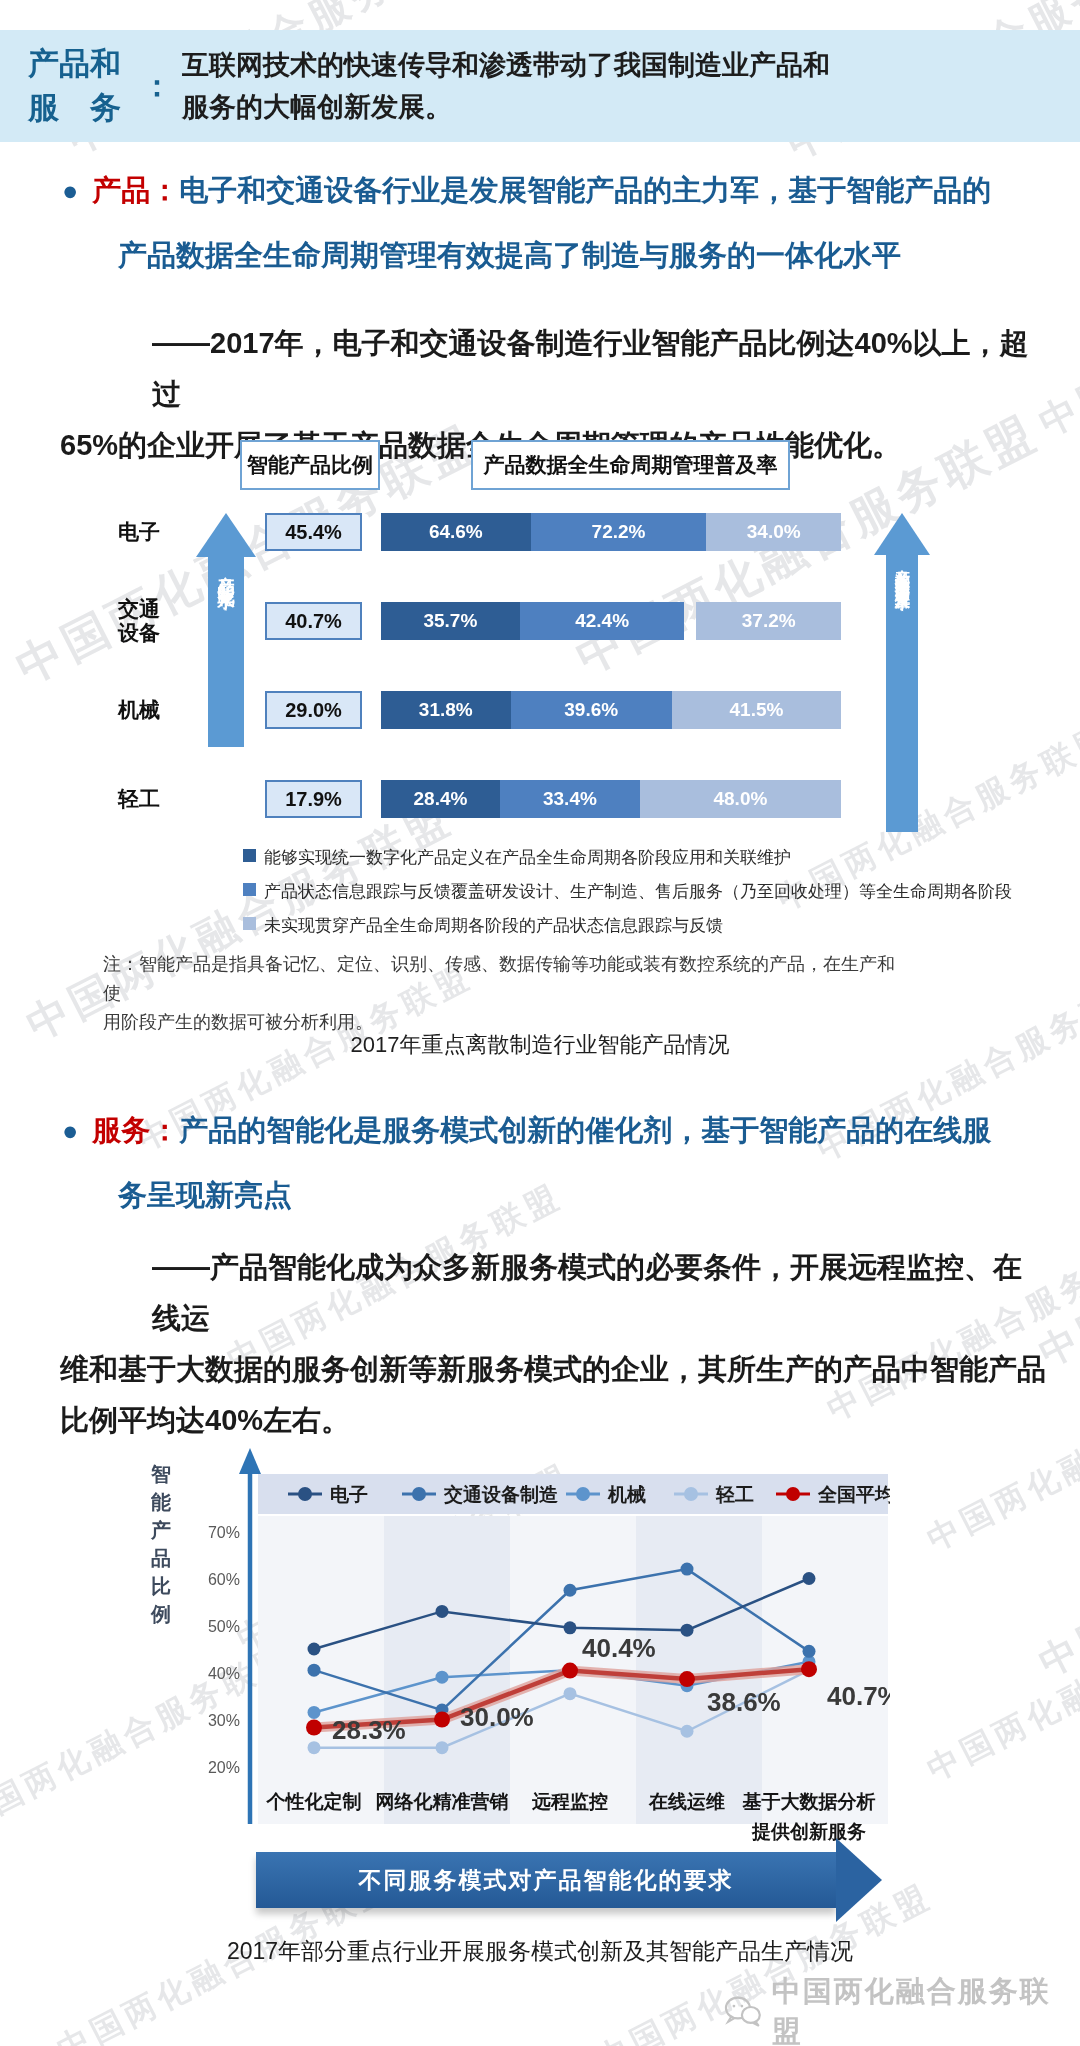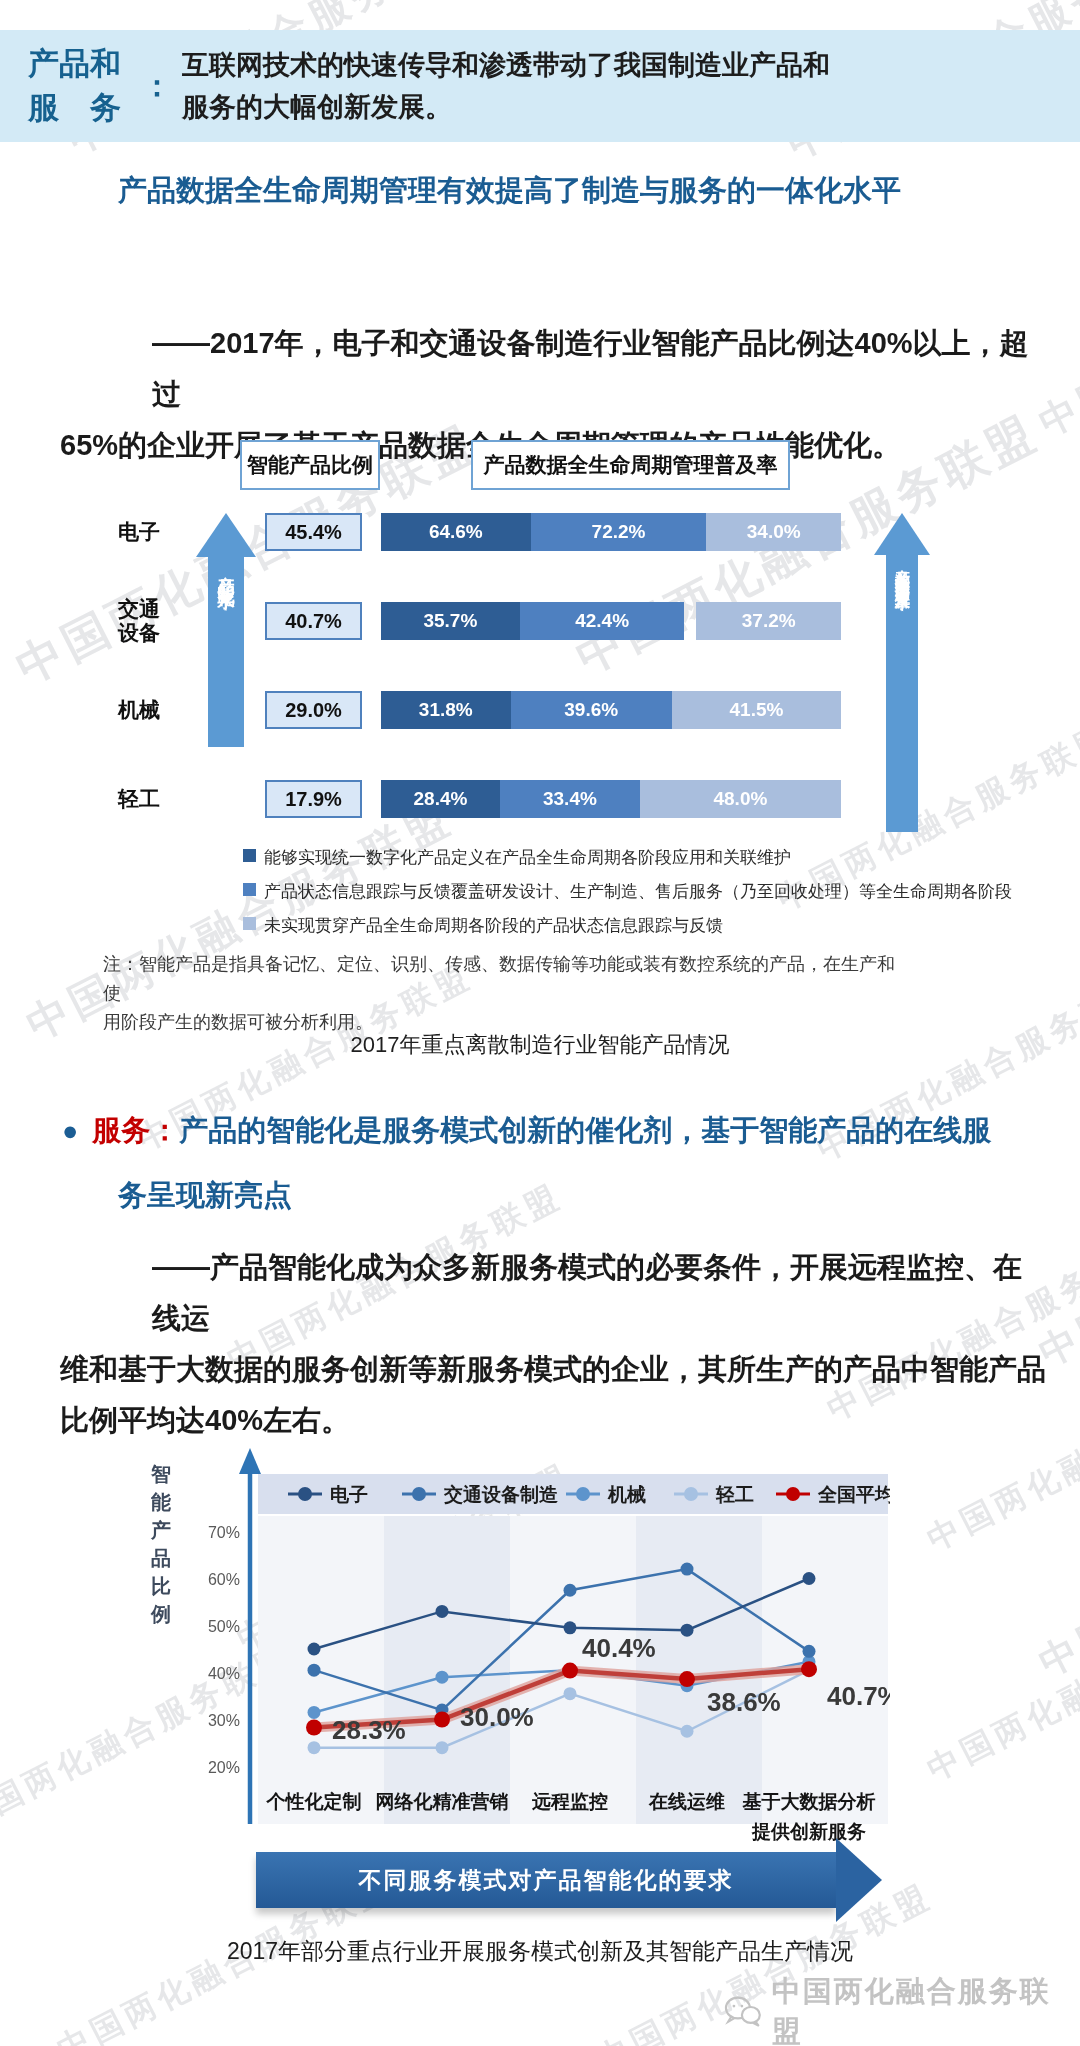--- a/index.html
+++ b/index.html
@@ -118,20 +118,21 @@
     <span>服　务</span>
   </div>
   <div class="h-colon">：</div>
   <div class="h-msg">
     <span>互联网技术的快速传导和渗透带动了我国制造业产品和</span><br>
     <span>服务的大幅创新发展。</span>
   </div>
 </div>
 
 <div class="sec-head" style="top:158px;">
+  <span><span class="dot">●</span><span class="red">产品：</span><span>电子和交通设备行业是发展智能产品的主力军，基于智能产品的</span></span>
   <span class="l2">产品数据全生命周期管理有效提高了制造与服务的一体化水平</span>
 </div>
 
 <div class="para" style="top:318px;">
   <span class="ind">——2017年，电子和交通设备制造行业智能产品比例达40%以上，超过</span>
   <span class="ln">65%的企业开展了基于产品数据全生命周期管理的产品性能优化。</span>
 </div>
 
 <div class="colhdr" id="colhdr1">智能产品比例</div>
 <div class="colhdr" id="colhdr2">产品数据全生命周期管理普及率</div>

